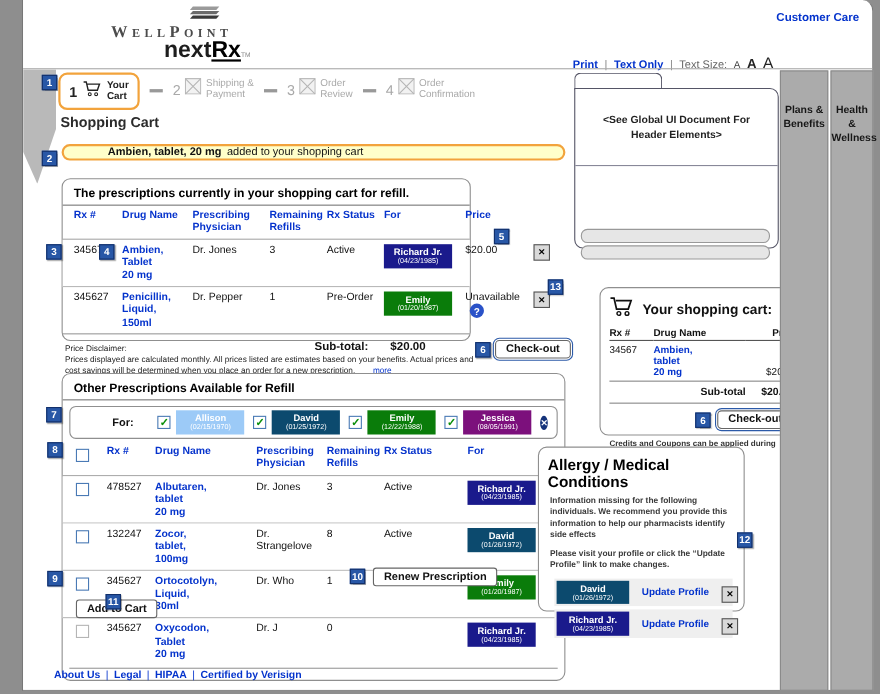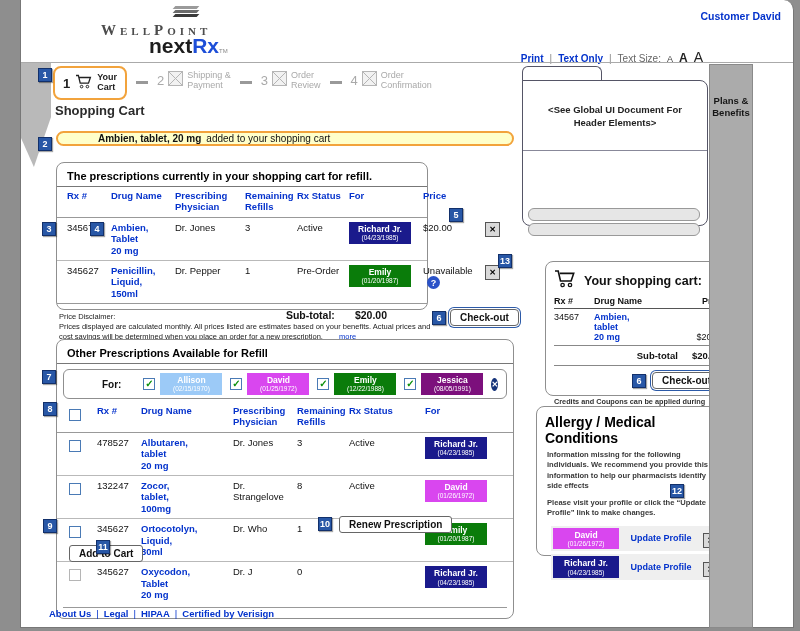--- a/index.html
+++ b/index.html
@@ -9,21 +9,21 @@
   .pre{white-space:pre-line;}
 
   
   #logo-mark{left:153px;top:5px;}
   #logo-mark i{display:block;width:24px;height:3px;margin:1px 0;transform:skewX(-42deg);}
   #logo-mark i:nth-child(1){background:#9a9a9a;}
   #logo-mark i:nth-child(2){background:#6b6b6b;}
   #logo-mark i:nth-child(3){background:#3a3a3a;}
   #brand-serif{left:80px;top:22px;font-family:"Liberation Serif",serif;font-variant:small-caps;font-size:15px;letter-spacing:4px;color:#4c4c4c;font-weight:bold;}
   #brand-next{left:128px;top:34px;font-size:21px;font-weight:bold;color:#1d1d1d;letter-spacing:0;}
-  #brand-next .rx{color:#1d4ed8;}
+  #brand-next .rx{color:#000000;text-decoration:underline;}
   #brand-next .tm{font-size:6px;color:#888;font-weight:normal;vertical-align:baseline;}
   #customer-care{top:10px;right:12px;color:#0433cc;font-weight:bold;font-size:10.5px;}
   #print-row{top:49px;right:90px;font-size:10px;display:flex;align-items:baseline;gap:6px;}
   #print-row .lnk{color:#0433cc;font-weight:bold;}
   #print-row .sep{color:#888;}
   #print-row .ts-label{color:#666;}
   .sizeA1{font-size:9px;color:#444;}
   .sizeA2{font-size:12px;color:#222;font-weight:bold;}
   .sizeA3{font-size:14px;color:#222;}
   #header-rule{left:0;top:62px;width:100%;border-top:1px solid #aaa;}
@@ -65,21 +65,21 @@
   .cart-grid{display:grid;grid-template-columns:44px 64px 70px 52px 52px 74px 64px 22px;padding-left:8px;align-items:start;}
   .hdr{color:#0633cc;font-weight:bold;font-size:9.5px;padding:4px 2px;line-height:1.15;}
   .hdrline{border-bottom:1px solid #999;}
   .cell{font-size:9.5px;padding:4px 2px;line-height:1.2;}
   .drug{color:#0433cc;font-weight:bold;}
   .rowline{border-bottom:1px solid #b9b9b9;background:#fff;}
   .badge{display:inline-block;min-width:54px;color:#fff;text-align:center;padding:2px 4px;font-weight:bold;font-size:8.5px;line-height:1.2;}
   .badge .dob{display:block;font-weight:normal;font-size:6.5px;}
   .b-navy{background:#1a1a8c;}
   .b-green{background:#0a7c0a;}
-  .b-olive{background:#d946ef;}
+  .b-olive{background:#0c4a6e;}
   .b-purple{background:#7c107c;}
   .b-lblue{background:#9ccaf7;}
   .xbtn{width:13px;height:13px;background:#d9d9d9;border:1px solid #555;color:#000;font-size:8px;font-weight:bold;display:inline-flex;align-items:center;justify-content:center;margin-top:4px;cursor:default;}
   .help{width:13px;height:13px;border-radius:50%;background:#2a52c8;color:#fff;font-size:9px;font-weight:bold;display:inline-flex;align-items:center;justify-content:center;margin-left:4px;}
   #cart-subtotal{display:flex;justify-content:flex-end;align-items:center;gap:20px;border-top:1px solid #999;padding:5px 40px 5px 0;}
   #cart-subtotal .lab{font-weight:bold;font-size:10.5px;}
   #cart-subtotal .val{font-weight:bold;font-size:10.5px;}
 
   
   #disclaimer{left:38px;top:312px;width:372px;font-size:7.5px;color:#222;line-height:1.3;}
@@ -116,21 +116,21 @@
   #minicart .titlerow .t{font-size:12.5px;font-weight:bold;color:#111;}
   .mini-grid{display:grid;grid-template-columns:40px 84px 46px;}
   .mini-hdr{font-size:9px;font-weight:bold;padding:4px 0 2px 0;border-bottom:1px solid #555;}
   .mini-cell{font-size:9px;padding:3px 0;}
   .mini-price{text-align:right;align-self:end;}
   .mini-bot{border-bottom:1px solid #888;}
   #mini-subtotal{display:flex;justify-content:flex-end;gap:14px;padding:4px 2px;border-bottom:1px solid #888;font-size:9.5px;font-weight:bold;}
   #mini-checkout{display:flex;justify-content:flex-end;align-items:center;gap:6px;padding:6px 2px 4px 0;}
   #mini-note{font-size:7.3px;font-weight:bold;color:#333;padding-top:4px;}
 
-  #allergy{left:515px;top:406px;width:188px;height:150px;padding:5px 8px;}
+  #allergy{left:468px;top:406px;width:188px;height:150px;padding:5px 8px;}
   #allergy h3{margin:2px 0 4px 0;font-size:14px;font-weight:bold;color:#000;}
   #allergy p{margin:0 0 7px 2px;font-size:7.6px;font-weight:bold;color:#3a3a3a;line-height:1.35;}
   .al-row{display:grid;grid-template-columns:66px 84px 18px;align-items:center;background:#efefef;margin:0 2px 3px 6px;padding:2px 2px;}
   .al-row .upd{color:#0433cc;font-weight:bold;font-size:9px;text-align:center;}
 
   .side-tab{position:absolute;top:64px;height:564px;background:#ababab;border:1px solid #8a8a8a;box-sizing:border-box;text-align:center;font-size:9.5px;font-weight:bold;color:#161616;padding-top:30px;line-height:1.3;}
   #tab-plans{left:688px;width:44px;}
   #tab-health{left:734px;width:39px;}
 
   #footer{left:28px;top:608px;display:flex;gap:5px;font-size:9.5px;font-weight:bold;color:#0433cc;}
@@ -142,21 +142,21 @@
 <div id="page">
 
   <div class="abs" id="logo-mark">
       <i></i>
       <i></i>
       <i></i>
     </div>
   <div class="abs" id="brand-serif">WellPoint</div>
   <div class="abs" id="brand-next"><span>next</span><span class="rx">Rx</span><span class="tm">TM</span></div>
 
-  <div class="abs" id="customer-care">Customer David</div>
+  <div class="abs" id="customer-care">Customer Care</div>
 
   <div class="abs" id="print-row">
     <span class="lnk">Print</span>
     <span class="sep">|</span>
     <span class="lnk">Text Only</span>
     <span class="sep">|</span>
     <span class="ts-label">Text Size:</span>
     <span class="sizeA1">A</span>
     <span class="sizeA2">A</span>
     <span class="sizeA3">A</span>
@@ -402,20 +402,22 @@
     </div>
     <div class="al-row">
       <span class="badge b-navy"><span>Richard Jr.</span><span class="dob">(04/23/1985)</span></span>
       <span class="upd">Update Profile</span>
       <span><span class="xbtn">✕</span></span>
     </div>
   </div>
 
   <div class="side-tab pre" id="tab-plans">Plans &amp;
 Benefits</div>
+  <div class="side-tab pre" id="tab-health">Health &amp;
+Wellness</div>
 
   <div class="abs" id="footer">
     <span>About Us</span>
     <span class="sep">|</span>
     <span>Legal</span>
     <span class="sep">|</span>
     <span>HIPAA</span>
     <span class="sep">|</span>
     <span>Certified by Verisign</span>
   </div>

